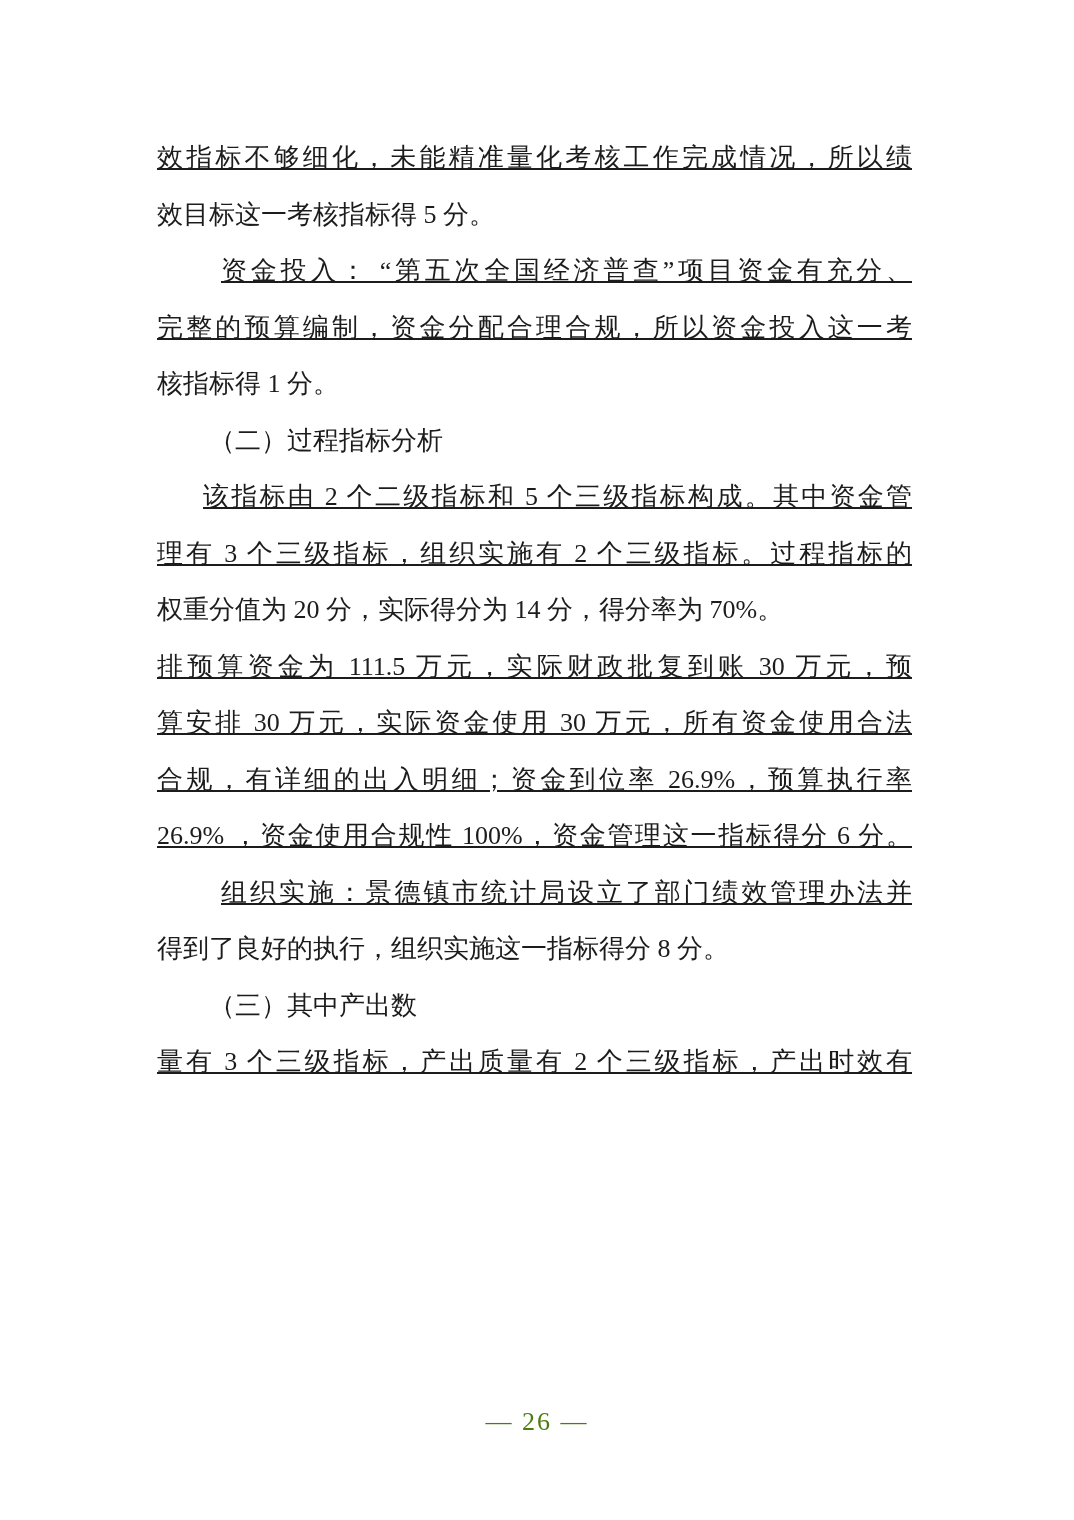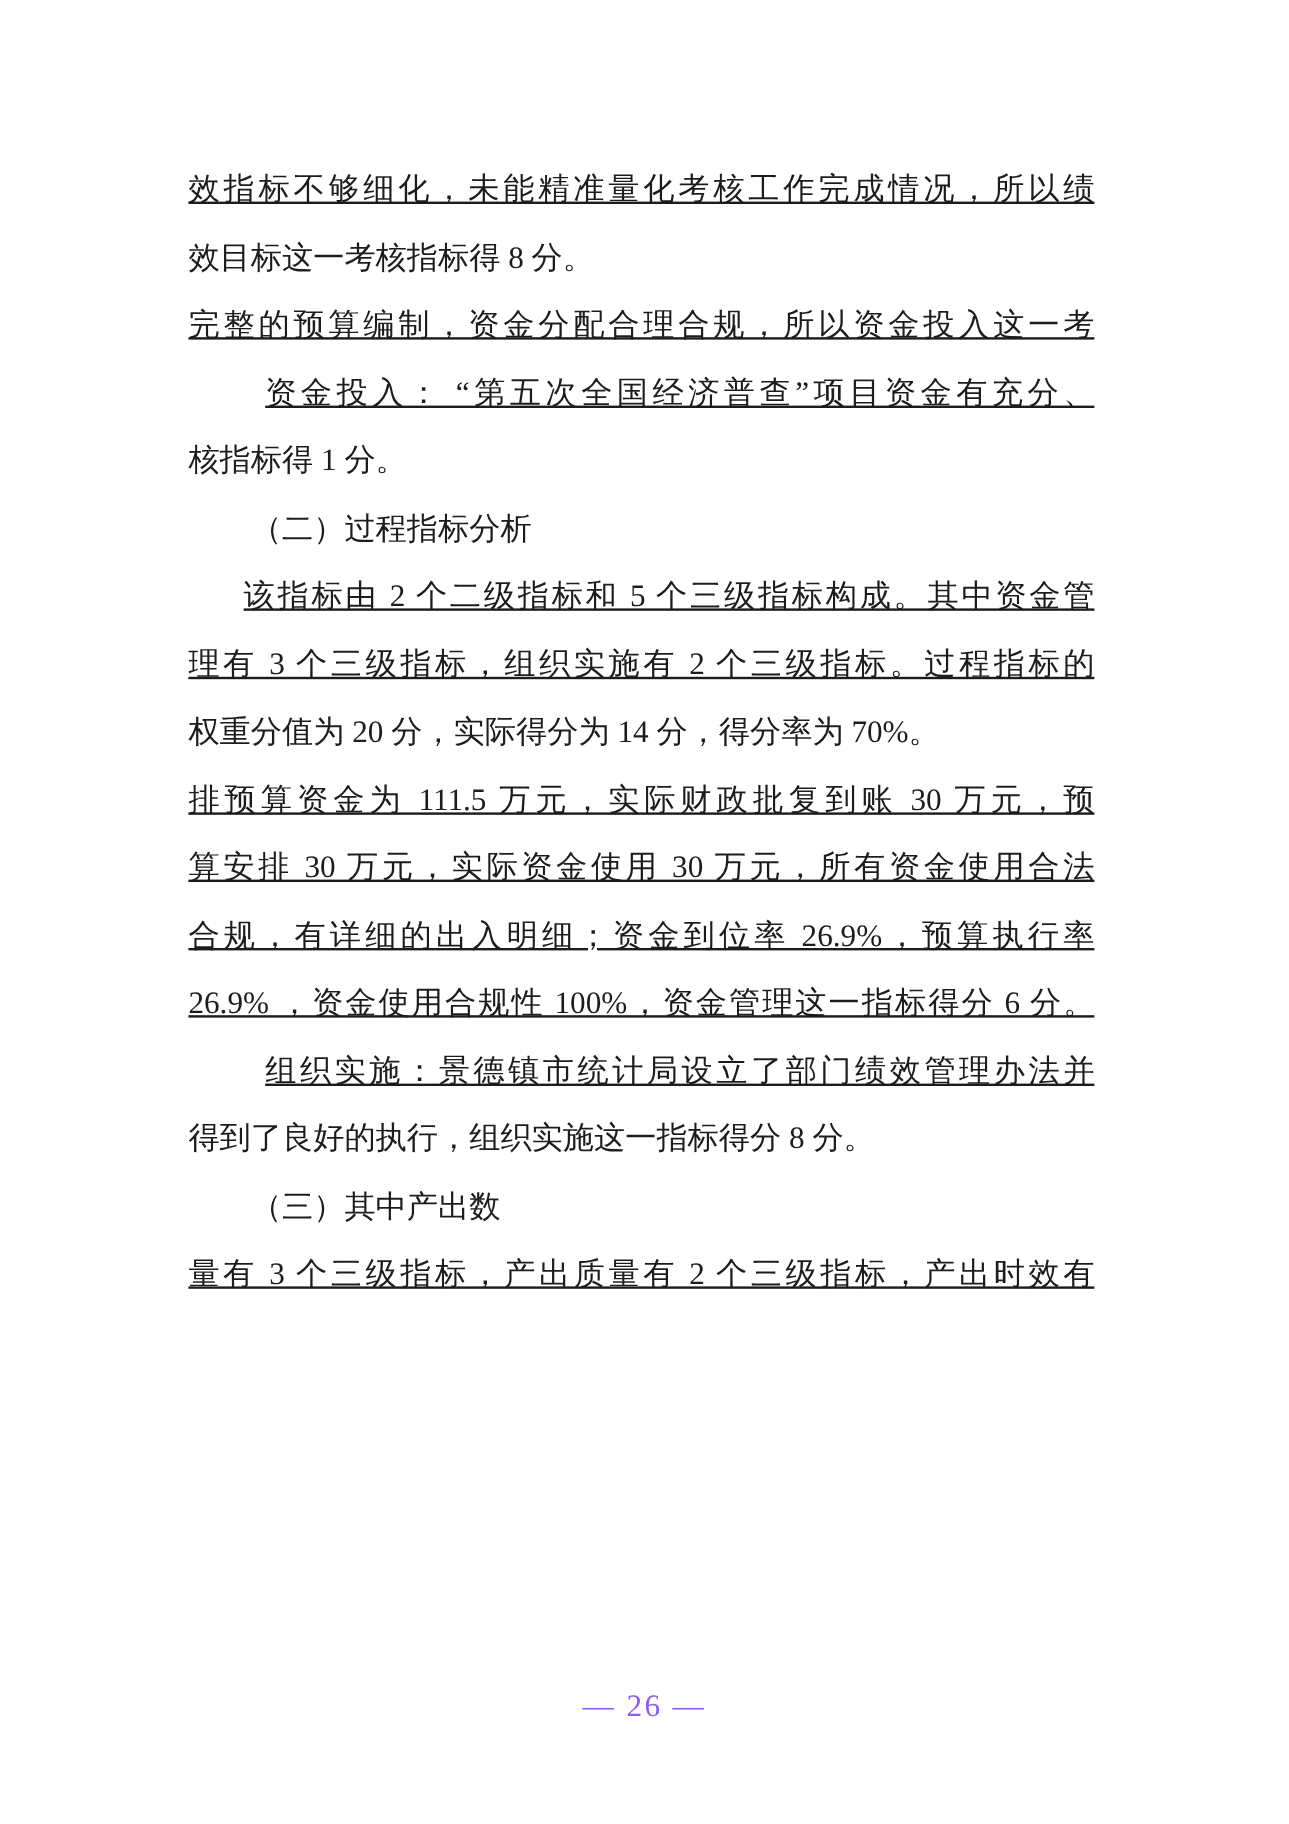--- a/index.html
+++ b/index.html
@@ -48,34 +48,34 @@
   .in-head  { text-indent: 52px; }  
   .in-body  { text-indent: 46px; }  
   .footer {
     position: absolute;
     left: 0;
     top: 1402px;
     width: 1074px;
     text-align: center;
     font-size: 26px;
     line-height: 40px;
-    color: #8b5cf6;
+    color: #4d7c0f;
     letter-spacing: 2px;
   }
 </style>
 </head>
 <body>
 
 <div class="page">
 
   <div class="text-block">
     <div class="line fill">效指标不够细化，未能精准量化考核工作完成情况，所以绩</div>
-    <div class="line short">效目标这一考核指标得 8 分。</div>
+    <div class="line short">效目标这一考核指标得 5 分。</div>
+    <div class="line fill in-colon">资金投入： “第五次全国经济普查”项目资金有充分、</div>
     <div class="line fill">完整的预算编制，资金分配合理合规，所以资金投入这一考</div>
-    <div class="line fill in-colon">资金投入： “第五次全国经济普查”项目资金有充分、</div>
     <div class="line short">核指标得 1 分。</div>
     <div class="line short in-head">（二）过程指标分析</div>
     <div class="line fill in-body">该指标由 2 个二级指标和 5 个三级指标构成。其中资金管</div>
     <div class="line fill">理有 3 个三级指标，组织实施有 2 个三级指标。过程指标的</div>
     <div class="line short">权重分值为 20 分，实际得分为 14 分，得分率为 70%。</div>
     <div class="line fill">排预算资金为 111.5 万元，实际财政批复到账 30 万元，预</div>
     <div class="line fill">算安排 30 万元，实际资金使用 30 万元，所有资金使用合法</div>
     <div class="line fill">合规，有详细的出入明细；资金到位率 26.9%，预算执行率</div>
     <div class="line fill">26.9% ，资金使用合规性 100%，资金管理这一指标得分 6 分。</div>
     <div class="line fill in-colon">组织实施：景德镇市统计局设立了部门绩效管理办法并</div>

